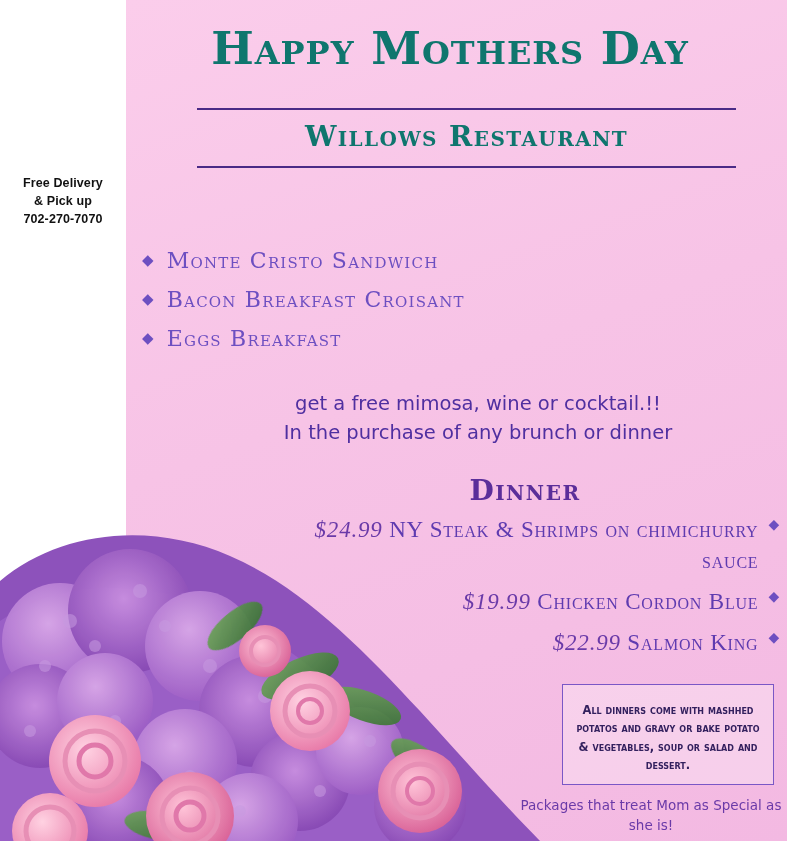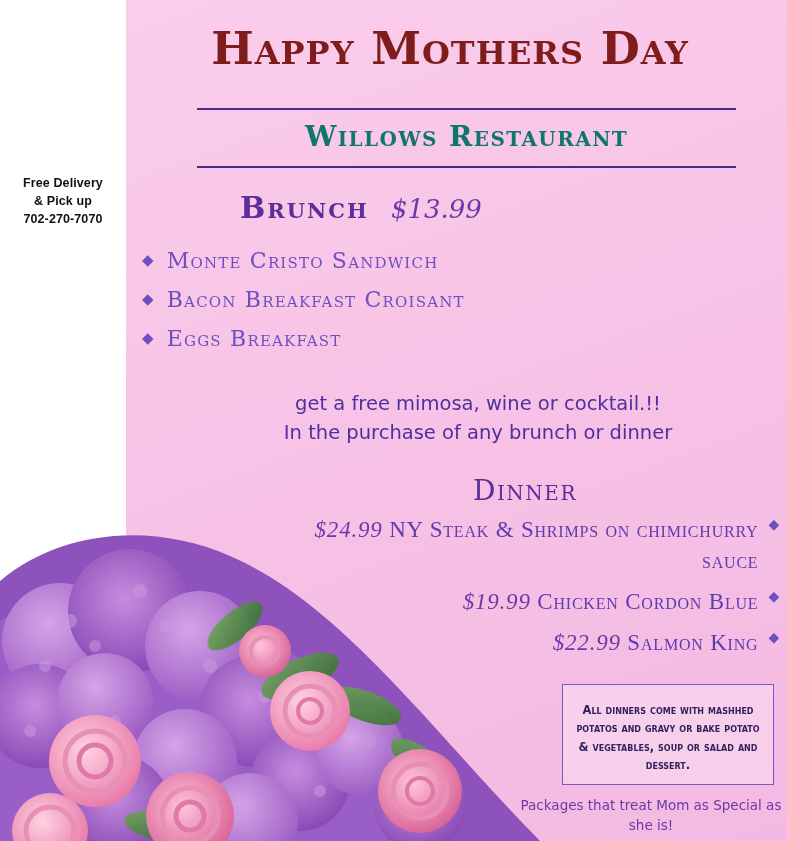--- a/index.html
+++ b/index.html
@@ -72,21 +72,21 @@
   .title {
     position: absolute;
     top: 22px;
     left: 140px;
     width: 620px;
     text-align: center;
     font-family: "DejaVu Serif", serif;
     font-size: 45px;
     font-weight: bold;
     letter-spacing: 1px;
-    color: #7f1d1d;
+    color: #0f766e;
     font-variant: small-caps;
     z-index: 5;
   }
   .rule {
     position: absolute;
     left: 197px;
     width: 539px;
     height: 2px;
     background: #4a2a86;
     z-index: 5;
@@ -173,21 +173,21 @@
   .dinner-head {
     position: absolute;
     top: 474px;
     left: 300px;
     width: 450px;
     text-align: center;
     z-index: 5;
     color: #5b2e9a;
     font-family: "DejaVu Serif", serif;
     font-size: 28px;
-    font-weight: normal;
+    font-weight: bold;
     letter-spacing: 1.5px;
     font-variant: small-caps;
   }
 
   .dinner-list {
     position: absolute;
     top: 514px;
     left: 300px;
     width: 480px;
     z-index: 5;
@@ -259,23 +259,20 @@
       <div>&amp; Pick up</div>
       <div>702-270-7070</div>
     </div>
   </div>
 
   <div class="title">Happy Mothers Day</div>
   <div class="rule top"></div>
   <div class="subtitle">Willows Restaurant</div>
   <div class="rule bottom"></div>
 
-  <div class="brunch-head">
-    <span class="word">Brunch</span><span class="price">$13.99</span>
-  </div>
 
   <div class="menu-list">
     <div class="menu-item">
       <span class="diamond">◆</span>
       <span>Monte Cristo Sandwich</span>
     </div>
     <div class="menu-item">
       <span class="diamond">◆</span>
       <span>Bacon Breakfast Croisant</span>
     </div>

